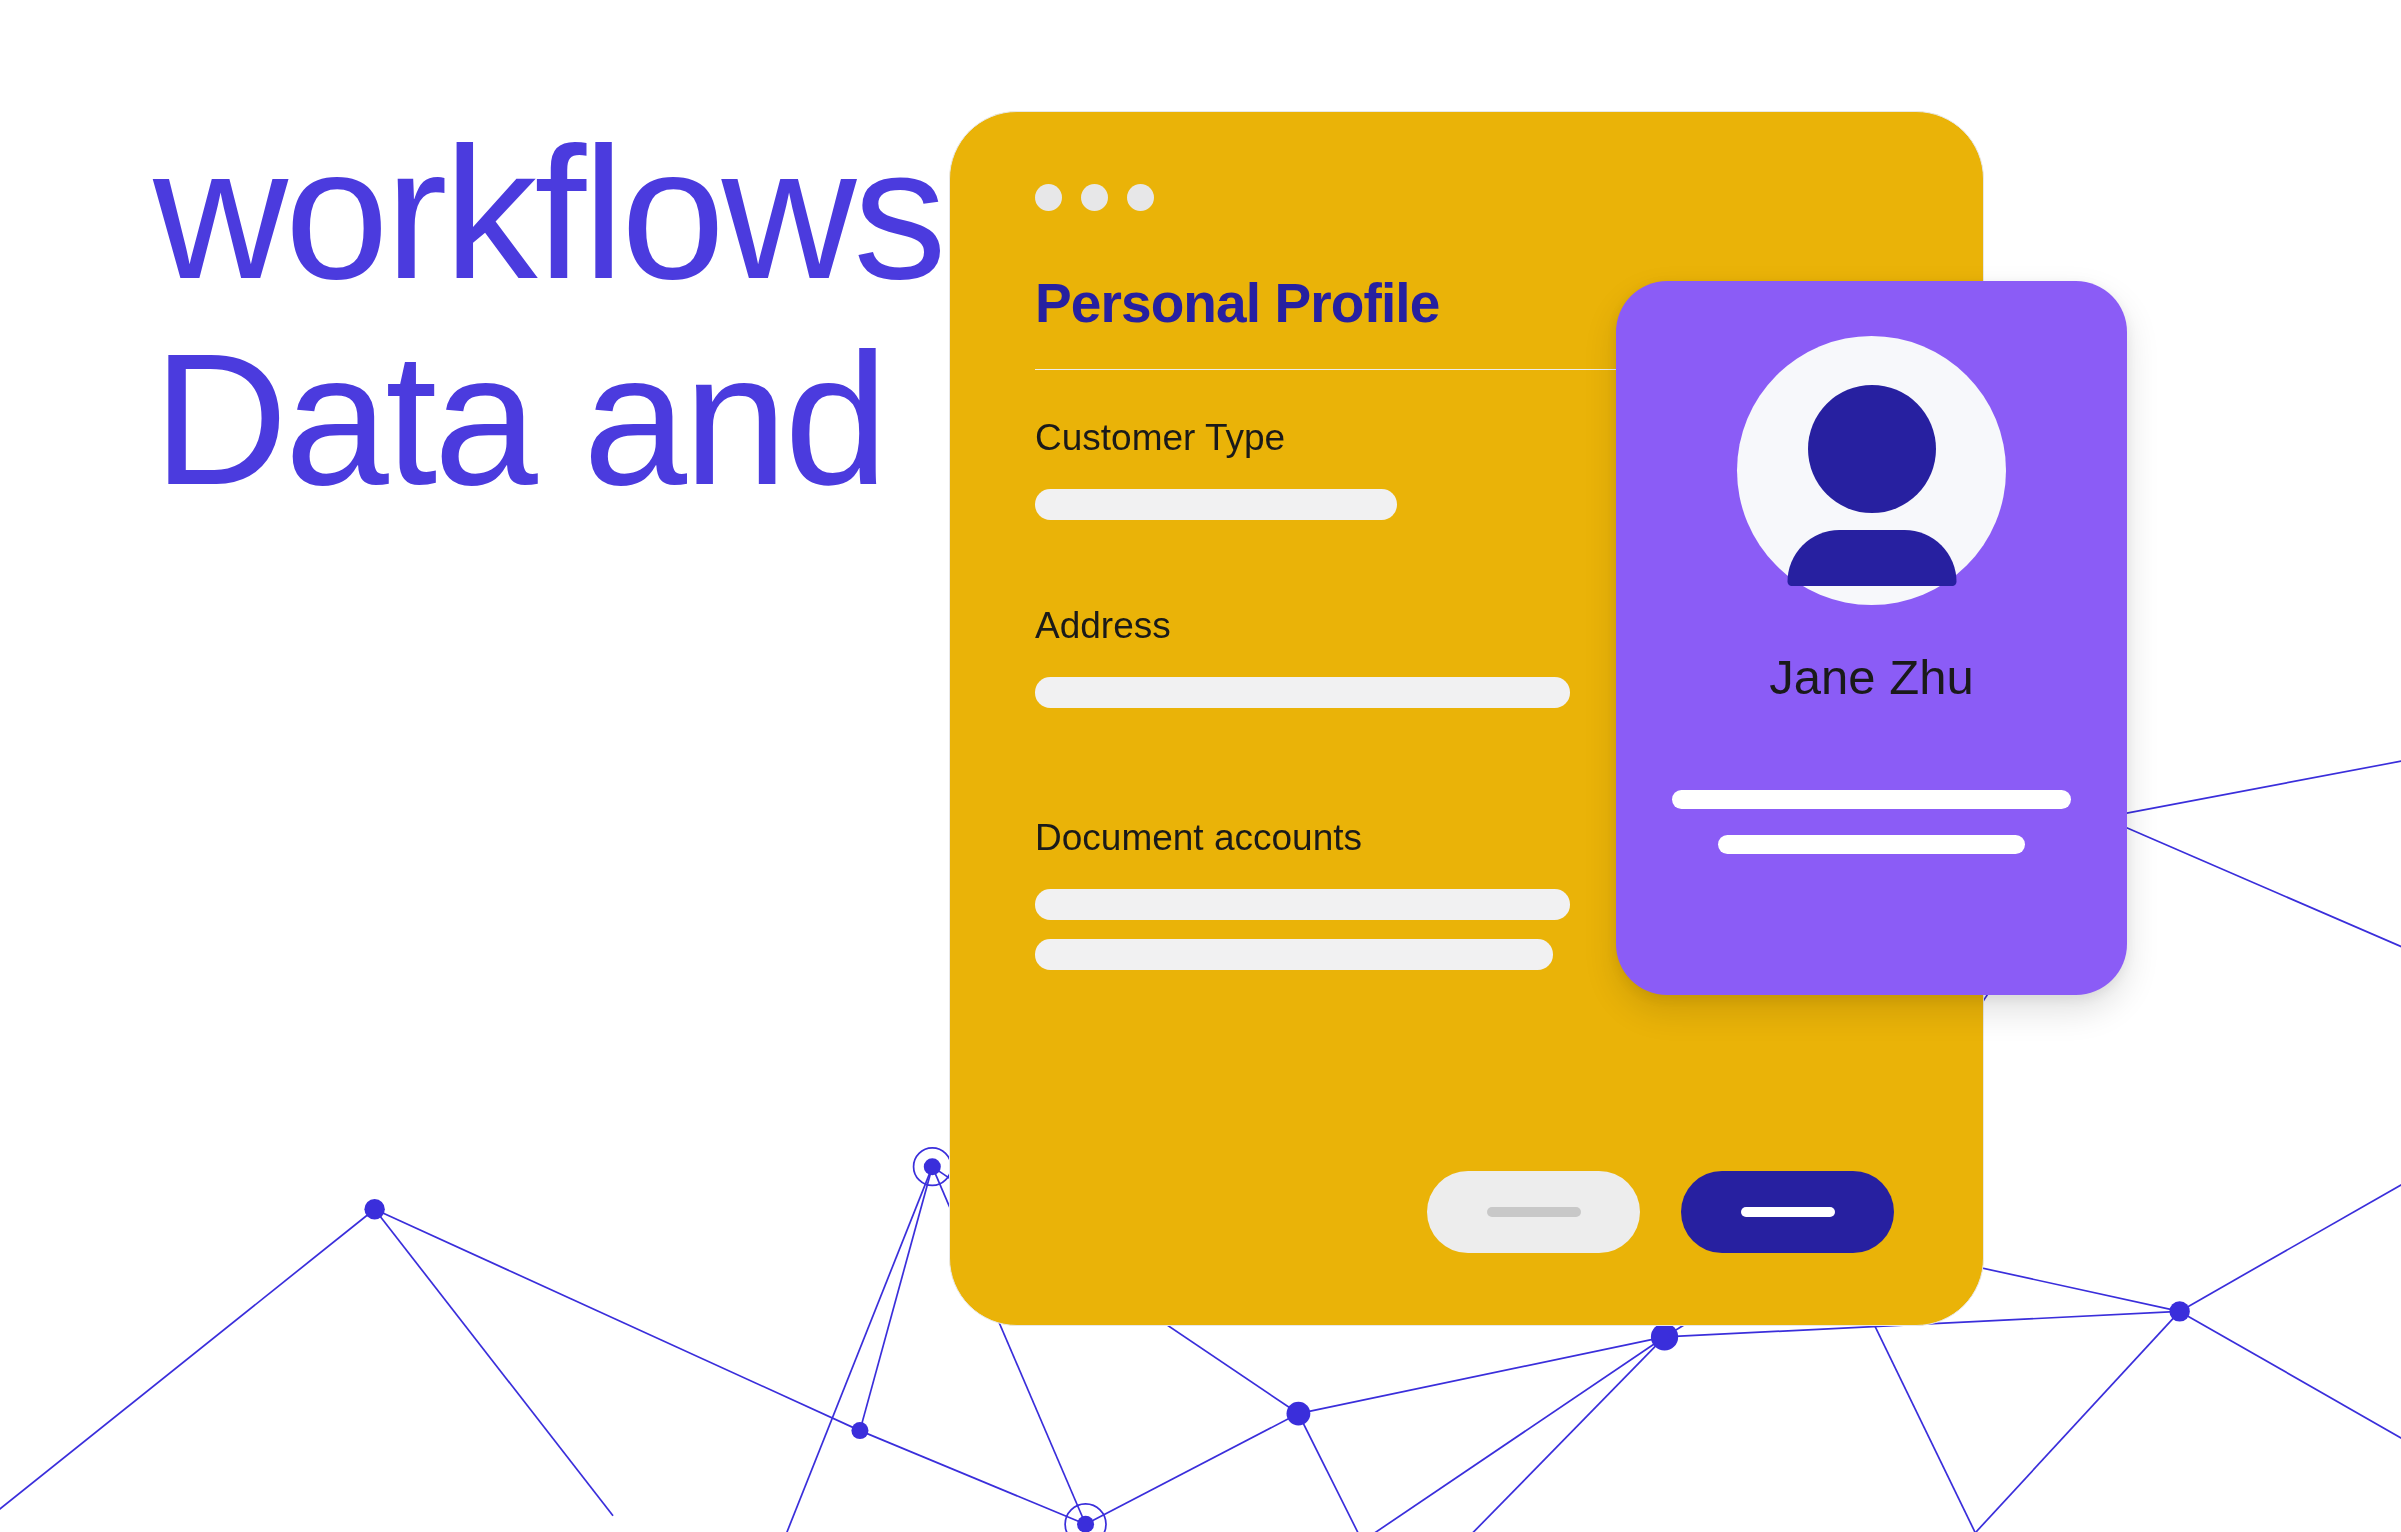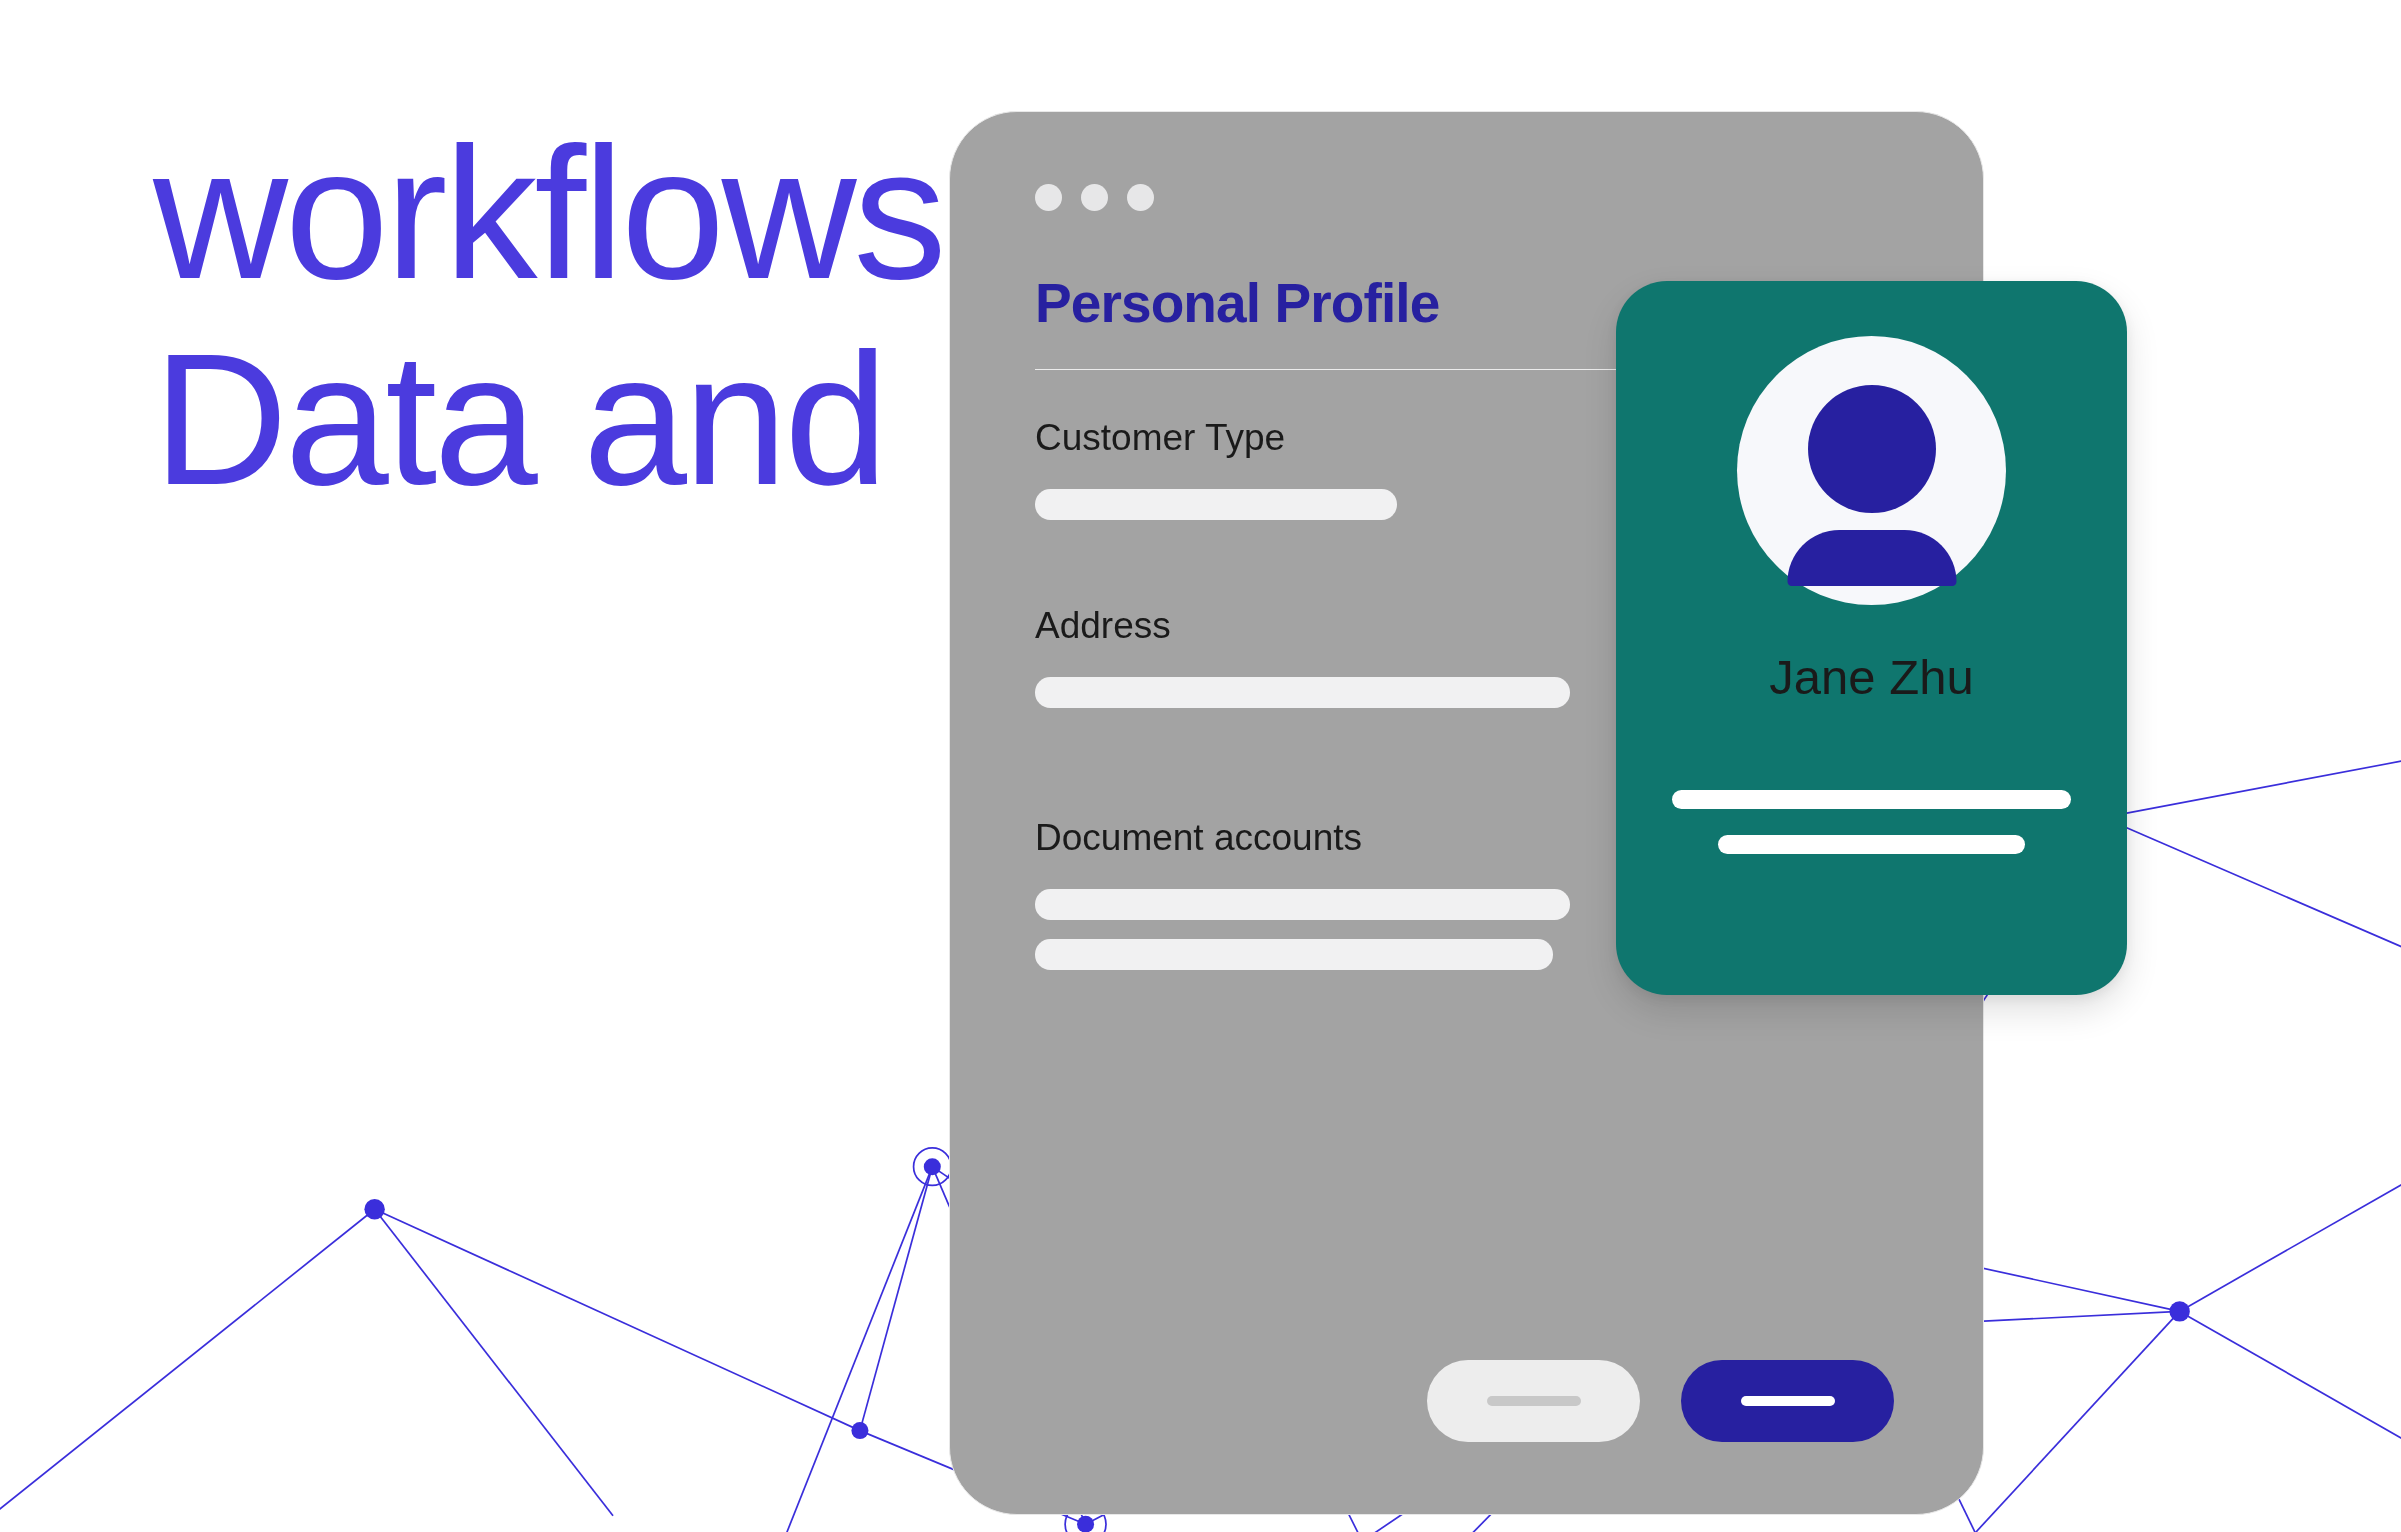--- a/index.html
+++ b/index.html
@@ -21,22 +21,22 @@
     font-weight: 300;
     color: #4B3BDE;
     letter-spacing: -3.4px;
   }
 
   .window {
     position: absolute;
     left: 949px;
     top: 111px;
     width: 1035px;
-    height: 1404px;
-    background: #a3a3a3;
+    height: 1215px;
+    background: #eab308;
     border: 1.7px solid #E8E8E8;
     border-radius: 68px;
     padding: 72px 85px 60px 85px;
   }
 
   .window-dots {
     display: flex;
     gap: 19px;
     margin-bottom: 60px;
   }
@@ -102,21 +102,21 @@
   }
   .btn.secondary .stub { background: #C8C8C8; }
   .btn.primary .stub   { background: #ffffff; }
 
   .profile-card {
     position: absolute;
     left: 1616px;
     top: 281px;
     width: 511px;
     height: 714px;
-    background: #0f766e;
+    background: #8b5cf6;
     border-radius: 51px;
     display: flex;
     flex-direction: column;
     align-items: center;
     padding-top: 55px;
     box-shadow: 0 15.3px 34px rgba(0,0,0,.12), 0 3.4px 12px rgba(0,0,0,.06);
   }
   .avatar-circle {
     width: 269px;
     height: 269px;

